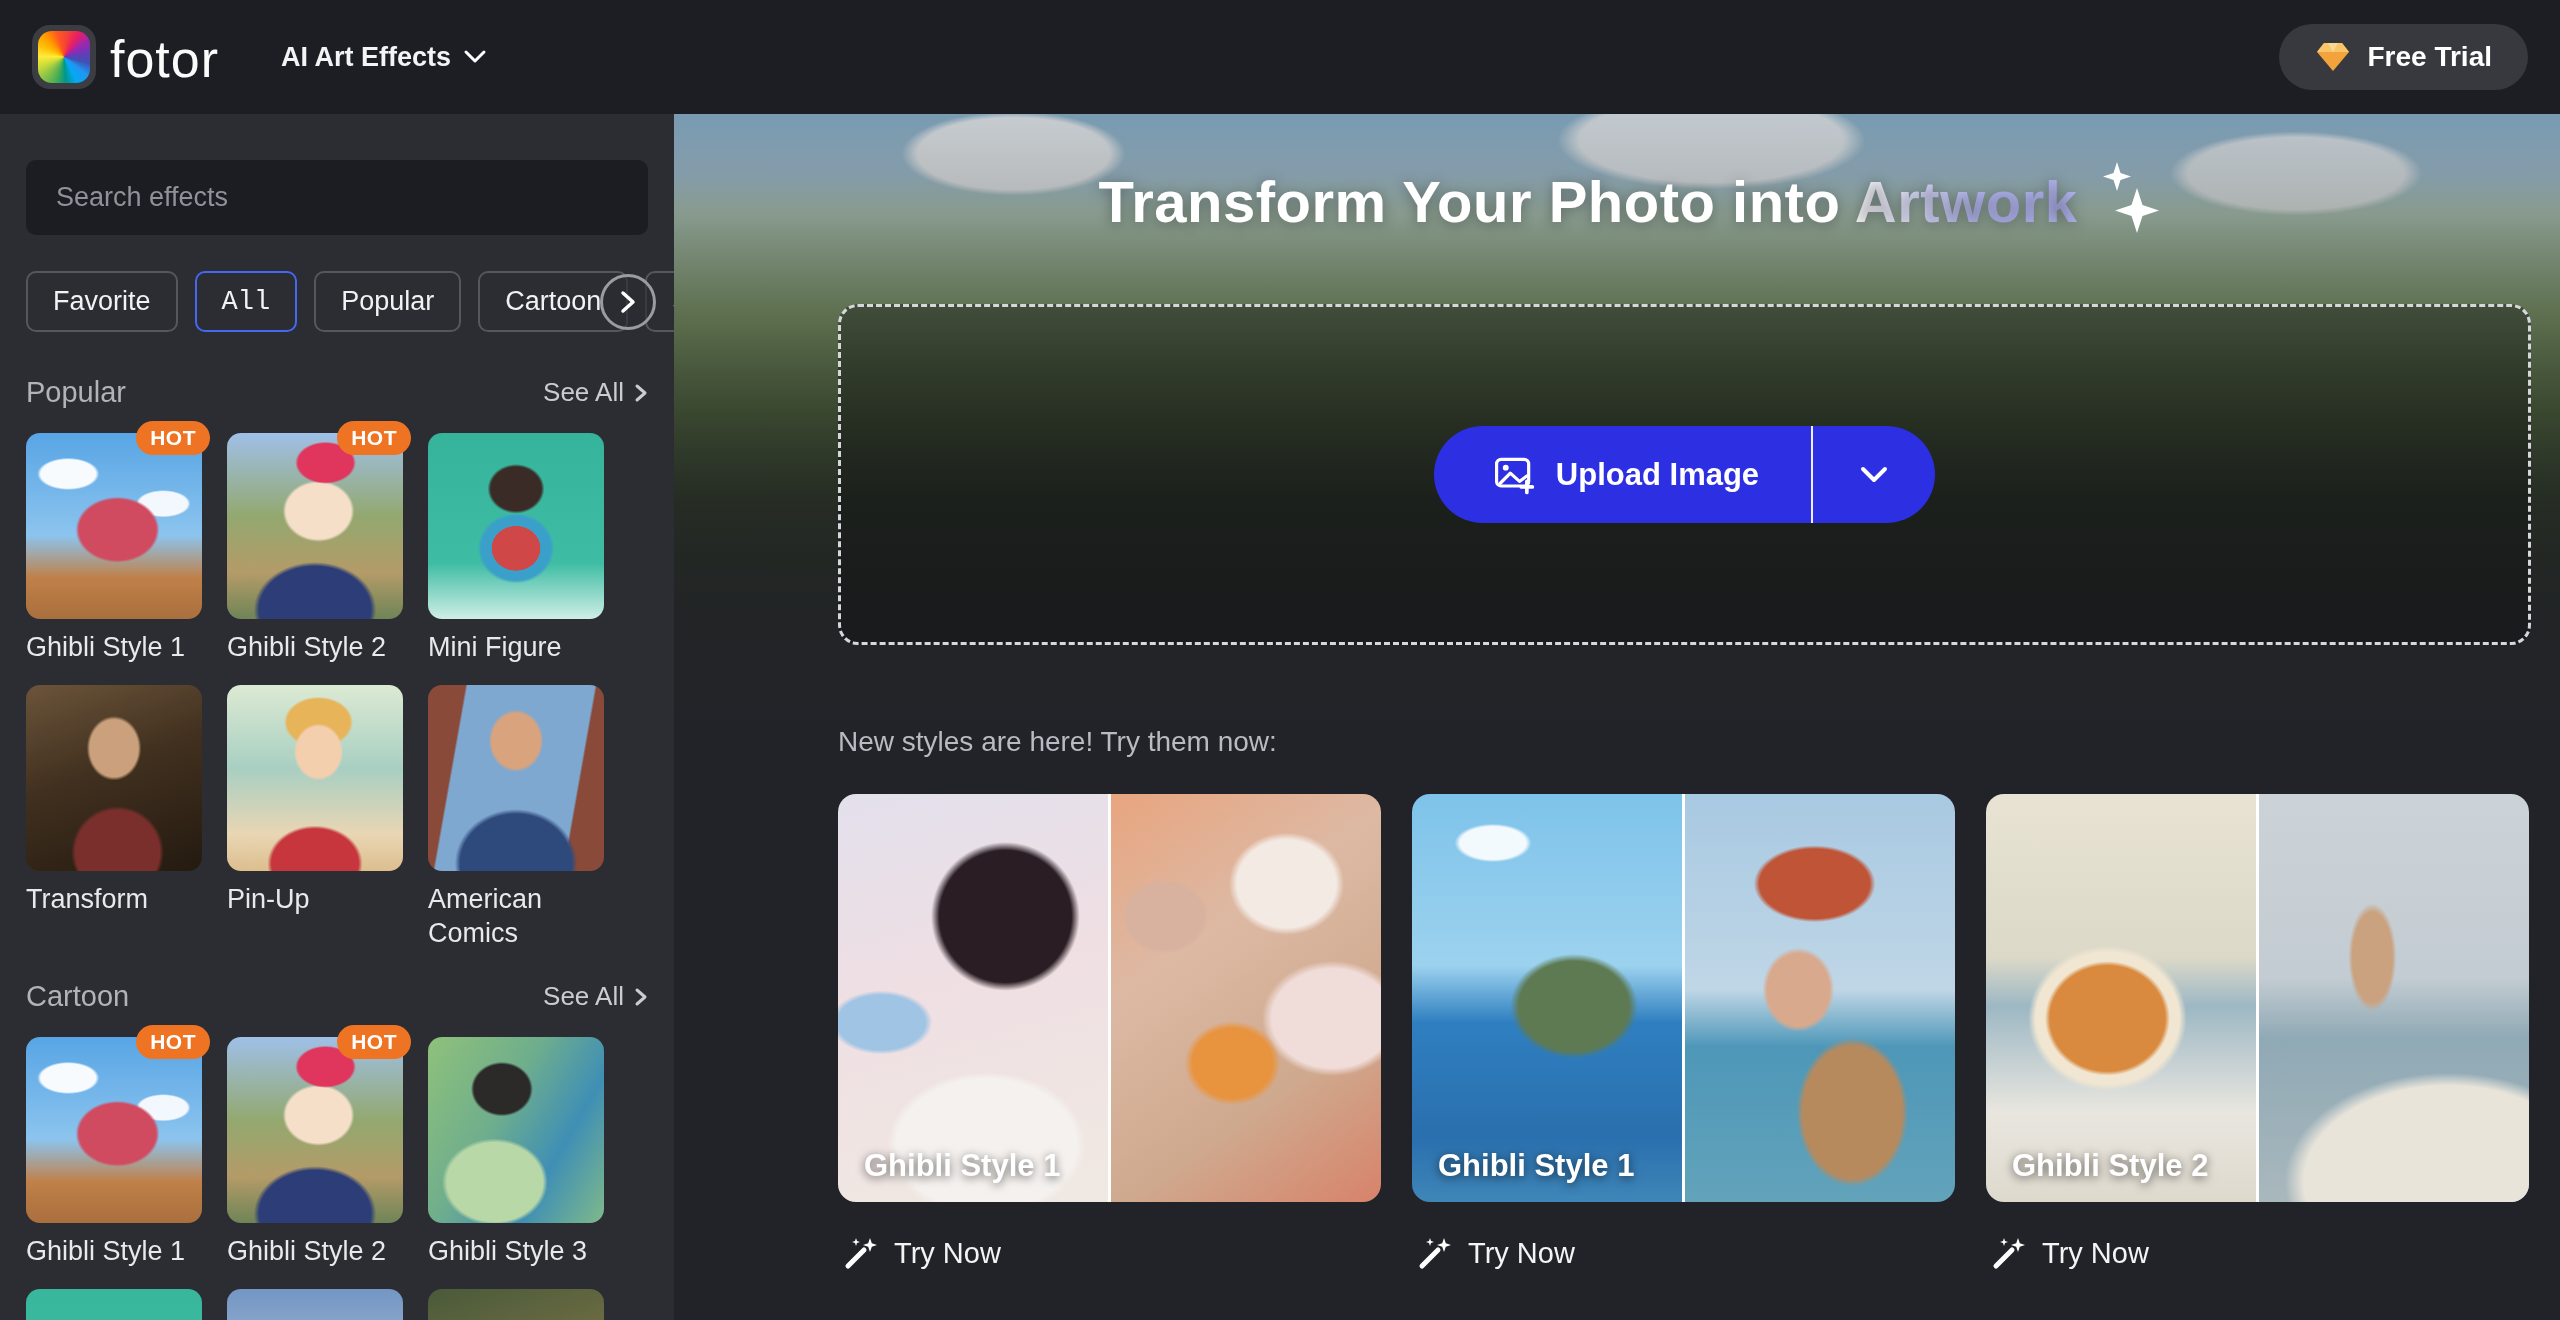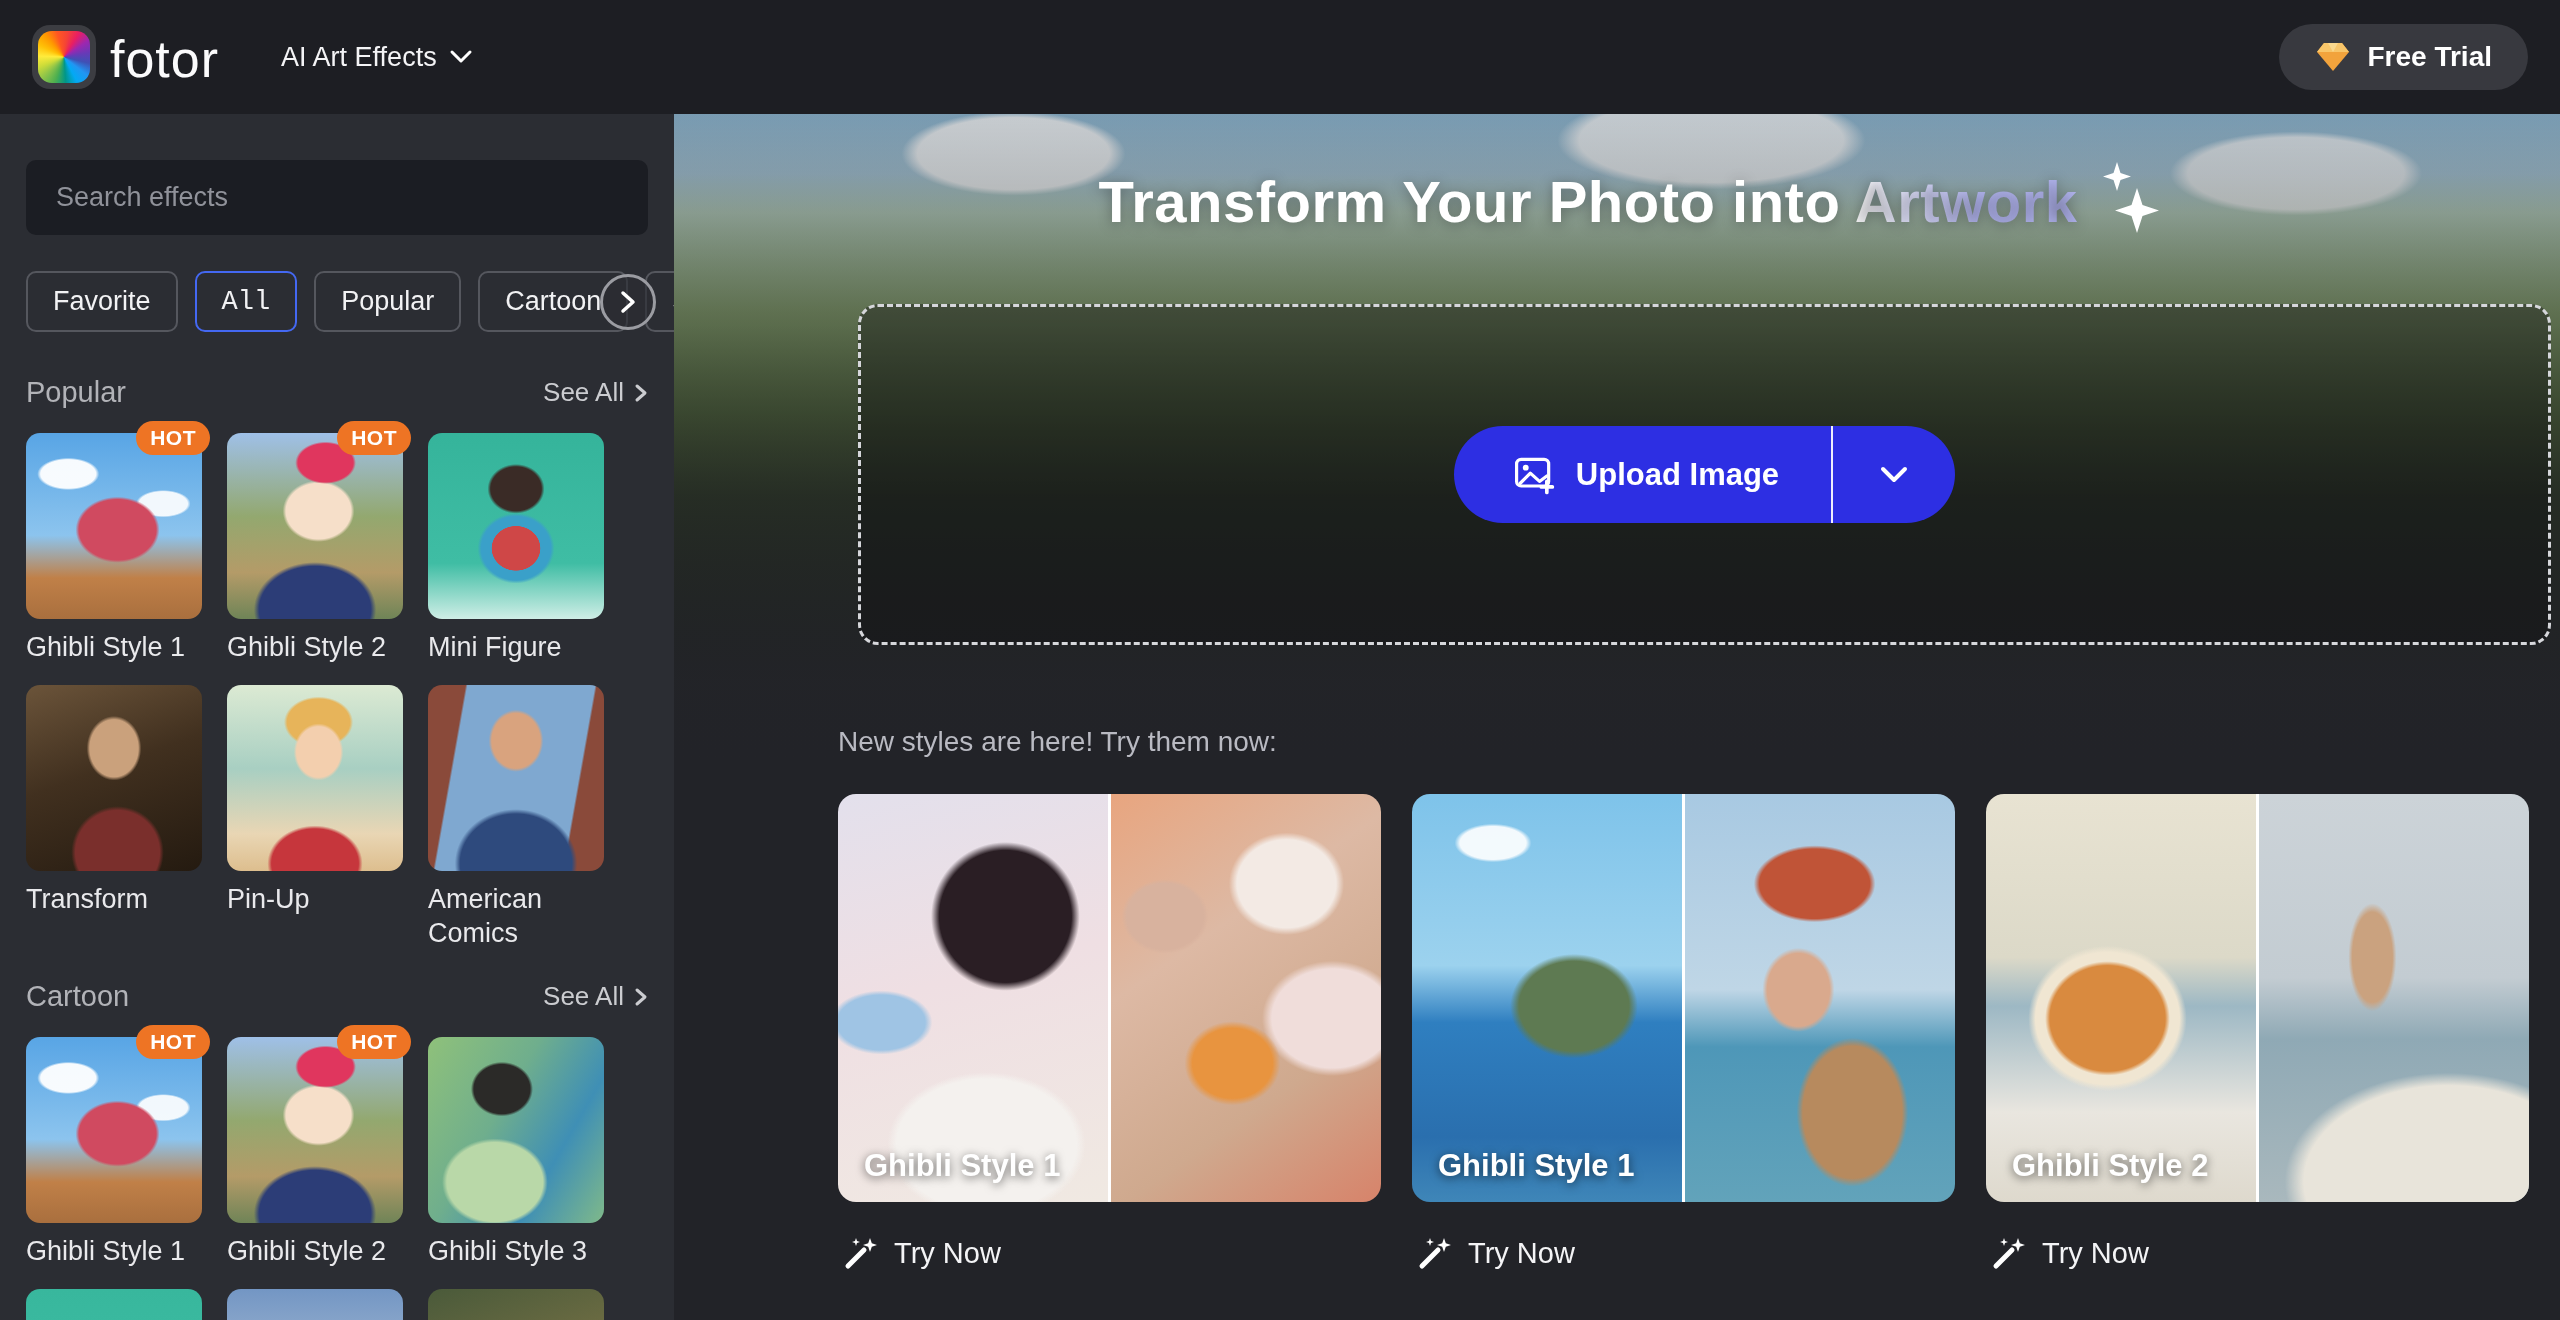--- a/index.html
+++ b/index.html
@@ -24,21 +24,21 @@
   }
   .logo-wheel {
     width:52px; height:52px; border-radius:14px;
     background:conic-gradient(from 200deg,
       #4caf50,#8bc34a,#cddc39,#ffeb3b,#ffc107,#ff9800,#ff5722,
       #f44336,#e91e63,#9c27b0,#673ab7,#3f51b5,#2196f3,#03a9f4,#009688,#4caf50);
   }
   .brand { font-size:52px; font-weight:500; letter-spacing:1px; color:#fbfbfc; }
   .nav-item {
     display:flex; align-items:center; gap:12px; margin-left:62px;
-    font-size:27px; font-weight:400; color:#f4f4f6; cursor:pointer;
+    font-size:27px; font-weight:700; color:#f4f4f6; cursor:pointer;
   }
   .spacer { flex:1; }
   .free-trial {
     display:flex; align-items:center; gap:16px;
     background:#38393f; border-radius:34px; height:66px; padding:0 36px;
     font-size:28px; font-weight:600; color:#fff; cursor:pointer;
   }
 
   
   .sidebar {
@@ -164,21 +164,21 @@
   .hl-grad {
     background:linear-gradient(90deg,#ffffff 0%, #b4b7f2 55%, #b4b7f2 100%);
     -webkit-background-clip:text; background-clip:text; color:transparent;
   }
   .sparkles { margin-top:-6px; }
 
   .dropzone {
     position:absolute; top:190px; left:164px; width:1693px; height:341px; z-index:5;
     border:3px dashed #d6d7db; border-radius:20px;
     background:rgba(12,13,16,.38);
-    display:flex; align-items:center; justify-content:center; cursor:pointer;margin-left:20px;
+    display:flex; align-items:center; justify-content:center; cursor:pointer;
   }
   .upload-btn {
     display:flex; align-items:stretch; height:97px; border-radius:50px;
     background:#2d2fe3; overflow:hidden; cursor:pointer;
   }
   .upload-main {
     display:flex; align-items:center; gap:20px; padding:0 52px 0 58px;
     font-size:31px; font-weight:700; color:#fff;
   }
   .upload-divider { width:2px; background:rgba(255,255,255,.92); margin:0; }

